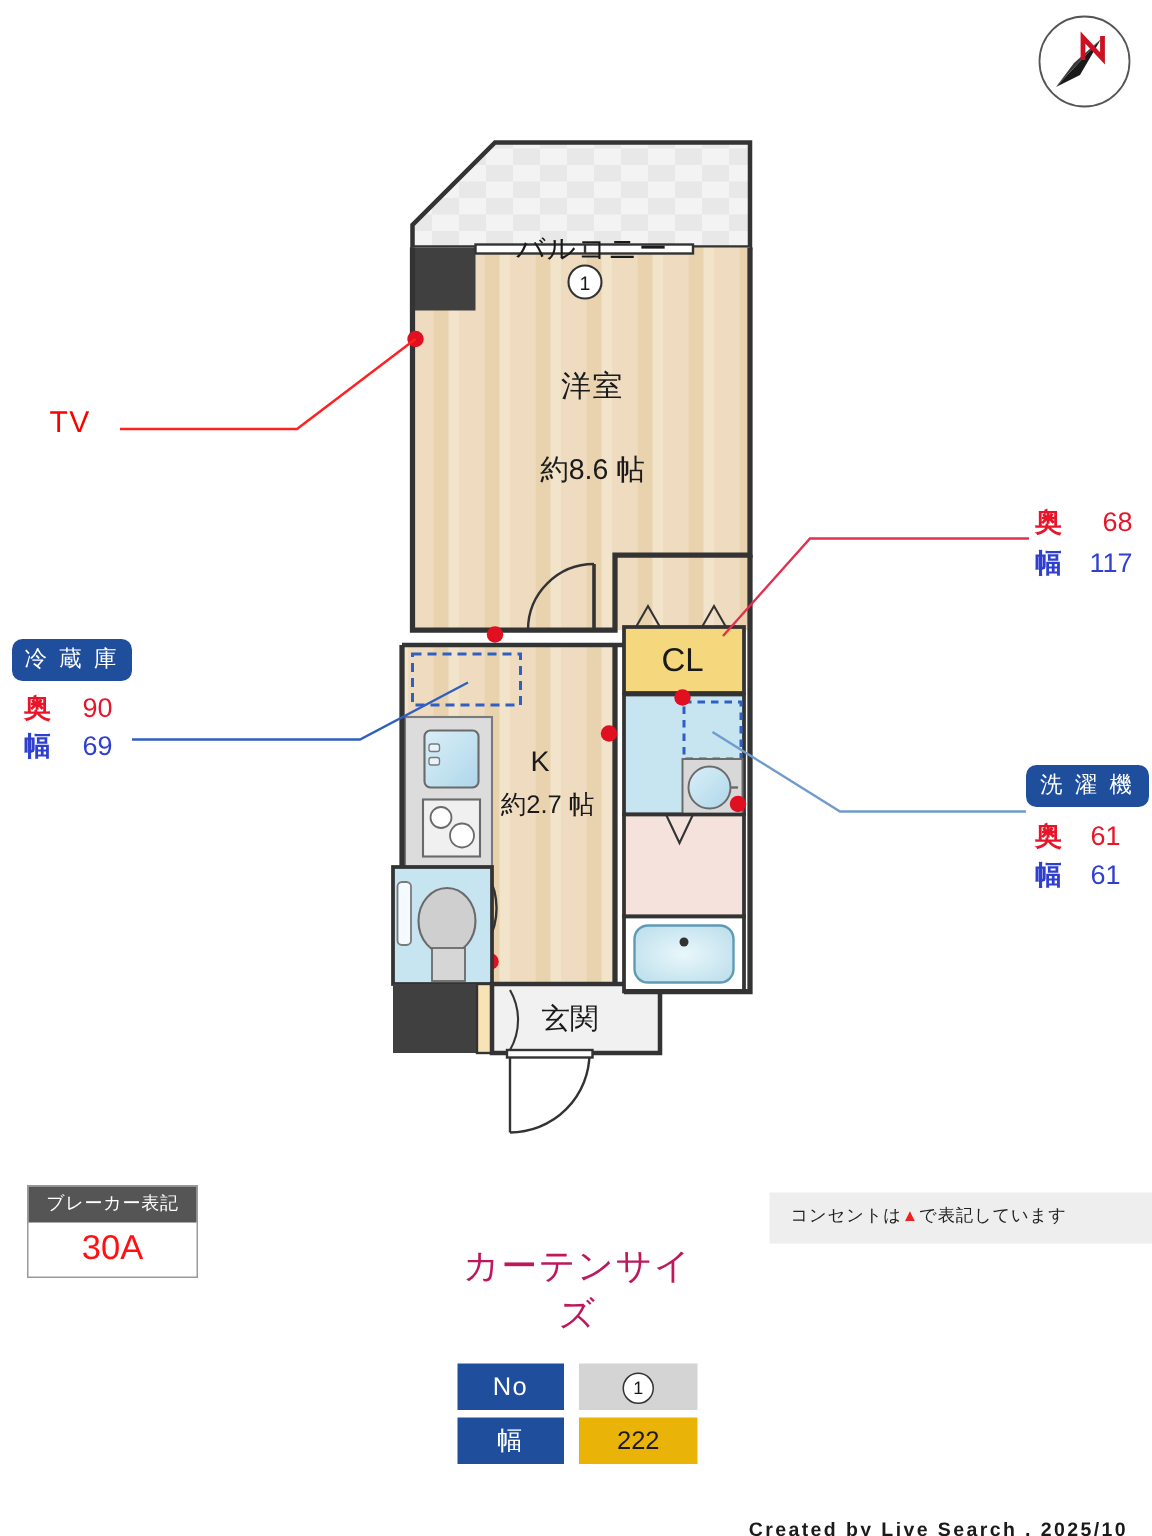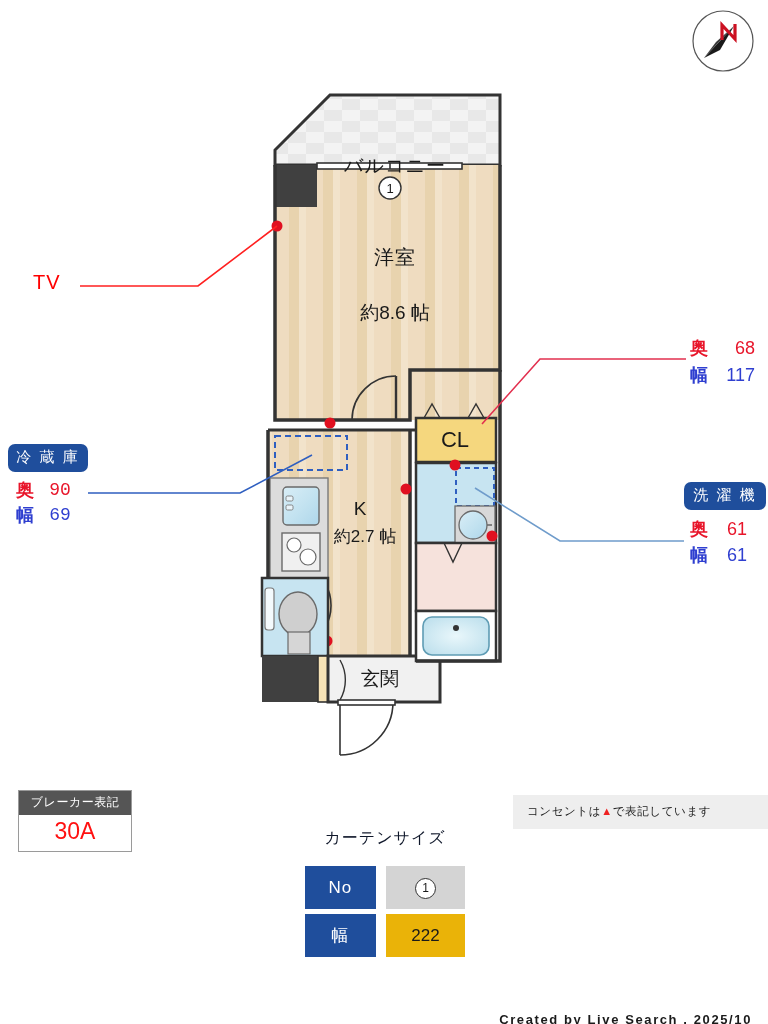--- a/index.html
+++ b/index.html
@@ -63,34 +63,34 @@
   .dim-key-w { color: #2f3fd0; font-weight: bold; letter-spacing: 1px;}
   .dim-val-d { color: #e8152a; }
   .dim-val-w { color: #2f3fd0; }
 
   #tv-label {
     left: 33px; top: 271px;
     color: #ff0000; font-size: 20px; letter-spacing: 1px;
   }
 
   
-  #fridge-group { left: 8px; top: 444px; width: 100px; }
+  #fridge-group { left: 8px; top: 426px; width: 100px; }
   #fridge-group .callout-badge { width: 80px; }
   #fridge-group .dims { margin-top: 6px; margin-left: 8px; }
   #fridge-group .dim-row { display: flex; gap: 10px; line-height: 25px;}
-  #fridge-group .dim-row span:last-child { min-width: 30px; text-align: center; font-family: Liberation Mono, monospace; }
+  #fridge-group .dim-row span:last-child { min-width: 30px; text-align: right; }
 
   
   #closet-group { left: 690px; top: 335px; width: 90px; }
   #closet-group .dim-row { display: flex; gap: 8px; line-height: 27px;}
   #closet-group .dim-row span:last-child { min-width: 38px; text-align: right; }
 
   
   #washer-group { left: 684px; top: 482px; width: 100px; }
-  #washer-group .callout-badge { width: 82px; }
+  #washer-group .callout-badge { width: 82px; margin-top: 28px; }
   #washer-group .dims { margin-top: 6px; margin-left: 6px; }
   #washer-group .dim-row { display: flex; gap: 10px; line-height: 26px;}
   #washer-group .dim-row span:last-child { min-width: 28px; text-align: right; }
 
   
   #leaders { left: 0; top: 0; width: 768px; height: 790px; }
 
   
   #breaker {
     left: 18px; top: 790px; width: 112px;
@@ -103,28 +103,28 @@
     padding: 3px 0 4px 0;
   }
   #breaker-val {
     color: #ff1111; font-size: 23px; text-align: center;
     padding: 3px 0 6px 0;
   }
 
   
   #curtain { left: 305px; top: 828px; width: 160px; }
   #curtain-title {
-    font-size: 16px; text-align: center; letter-spacing: 1px;
-    margin-bottom: 12px; color: #0f172a;
+    font-size: 24px; text-align: center; letter-spacing: 1px;
+    margin-bottom: 12px; color: #be185d;
   }
   #curtain-table { border-collapse: separate; border-spacing: 0 5px; width: 160px; }
   #curtain-table td { padding: 0; }
   .ct-head {
     background: #1f4e9c; color: #ffffff; font-size: 17px;
-    text-align: center; width: 68px; height: 43px;
+    text-align: center; width: 68px; height: 31px;
     letter-spacing: 1px;
   }
   .ct-spacer { width: 10px; }
   .ct-val {
     background: #eab308; color: #1a1a1a; font-size: 17px;
     text-align: center; width: 76px; height: 29px;
   }
   .ct-val.first { background: #d4d4d4; }
   .circ-num {
     display: inline-block; width: 19px; height: 19px; line-height: 18px;

